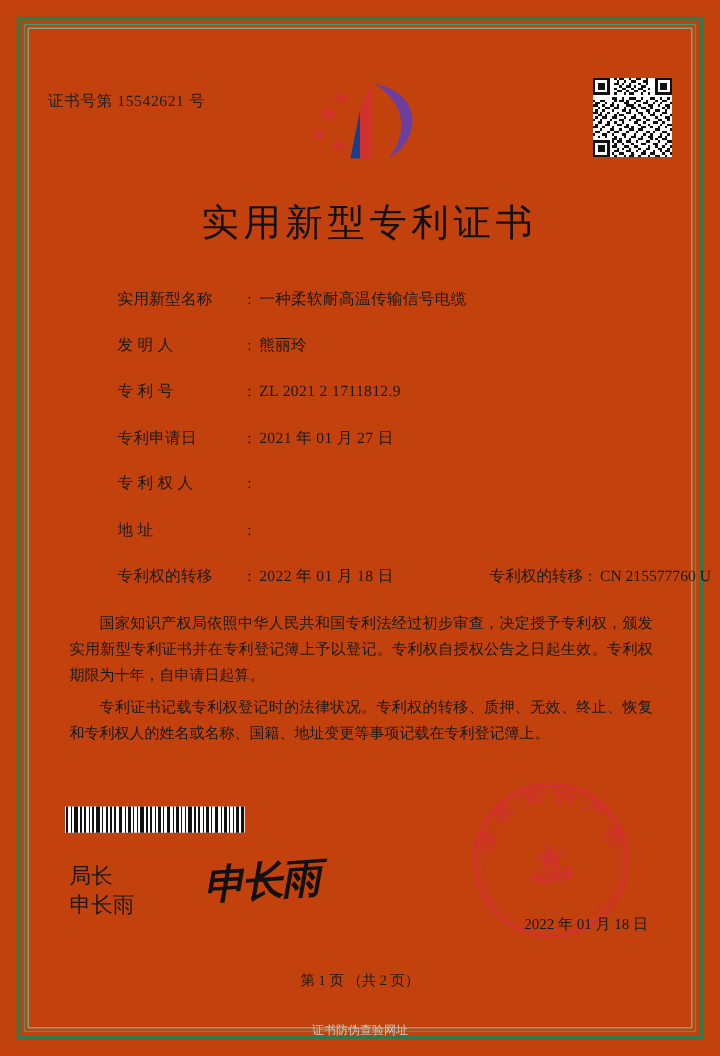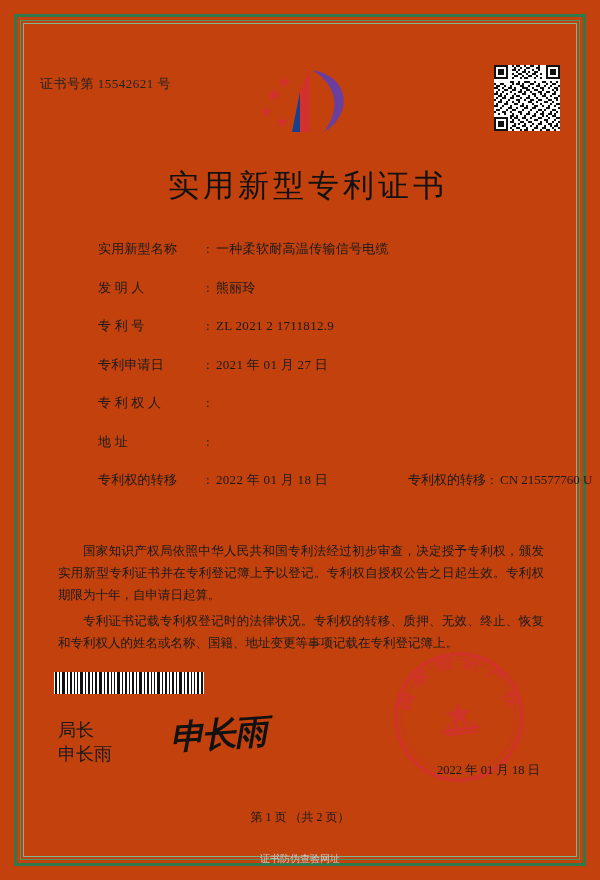--- a/index.html
+++ b/index.html
@@ -140,21 +140,20 @@
   
   .paras {
     position: absolute;
     left: 18px;
     right: 16px;
     top: 468px;
     font-size: 12.5px;
     line-height: 22px;
     text-align: justify;
     color: #1a1a1a;
-    margin-top: 32px;
   }
   .paras p {
     margin: 0 0 4px 0;
     text-indent: 2em;
   }
 
   
   .barcode {
     position: absolute;
     left: 14px;

